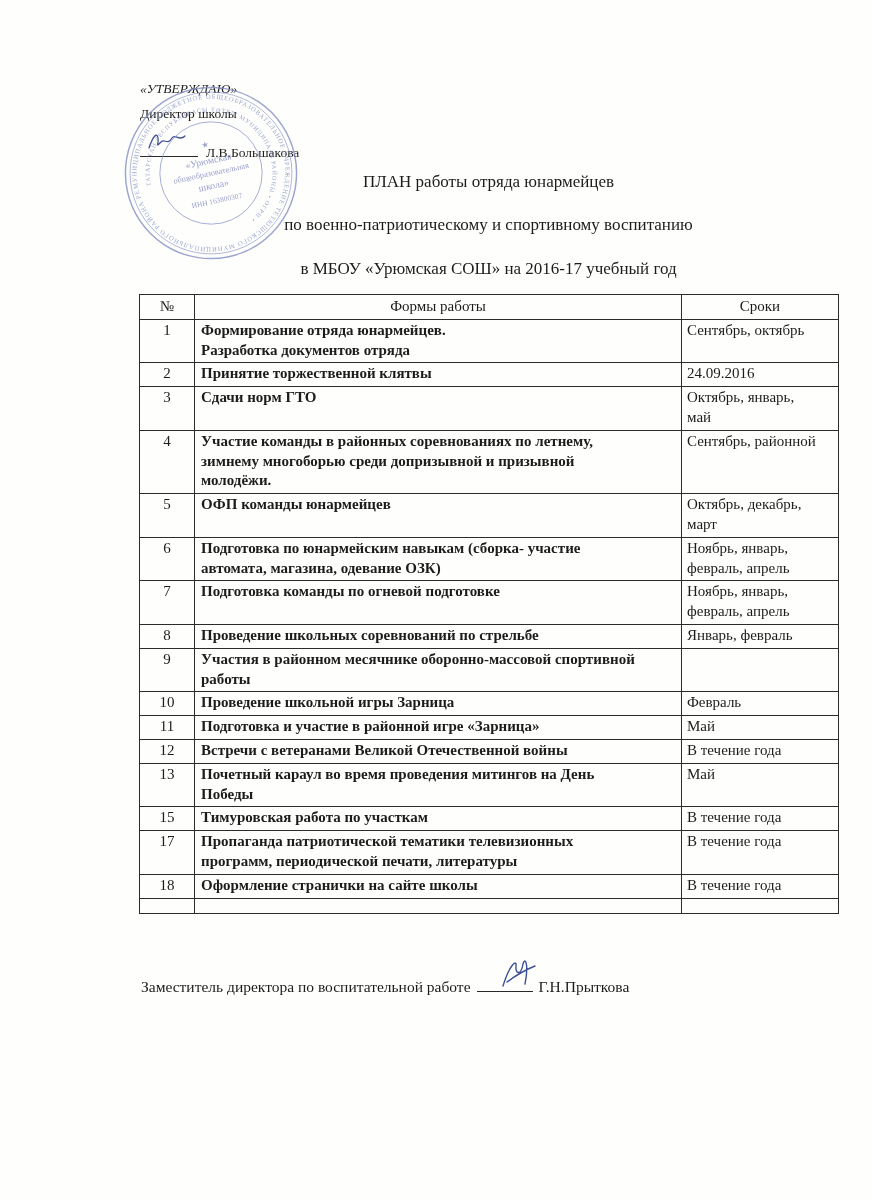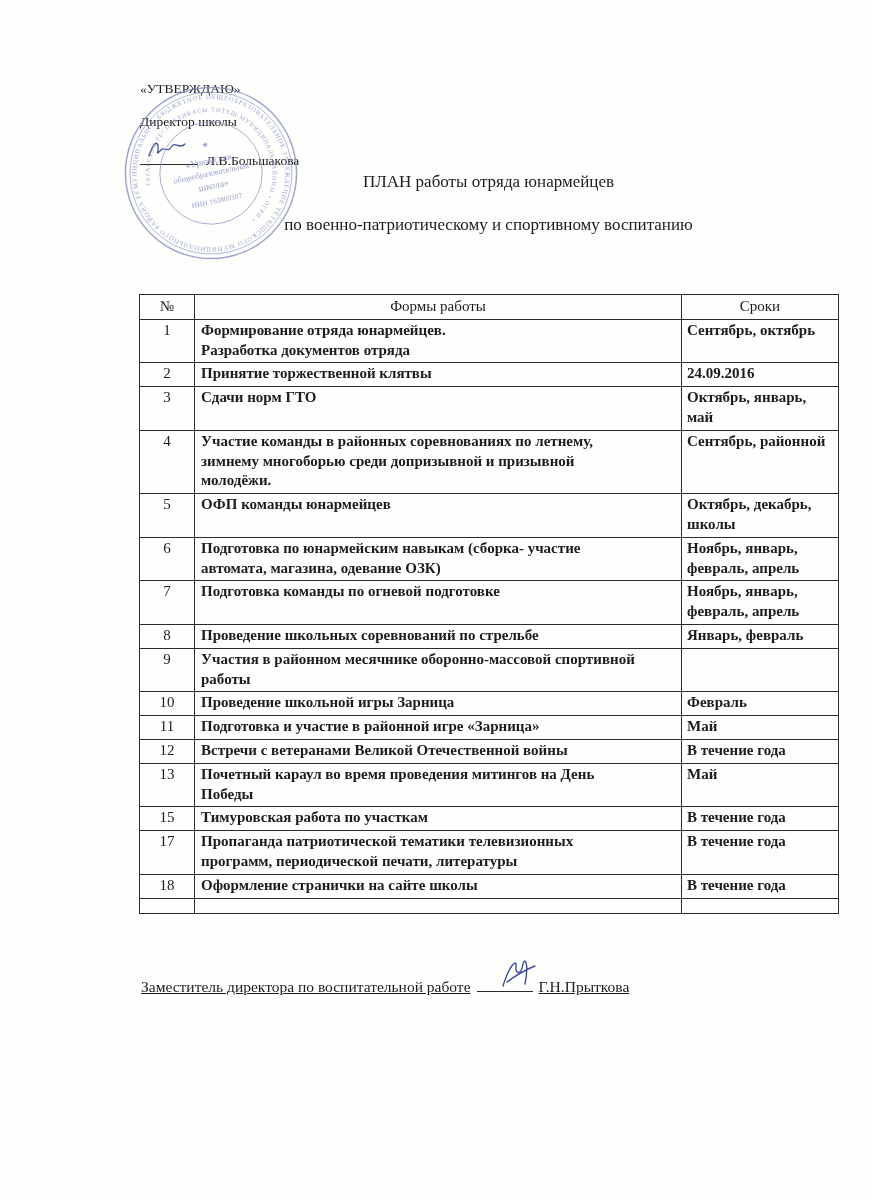--- a/index.html
+++ b/index.html
@@ -7,43 +7,43 @@
   body { font-family: "Liberation Serif", "DejaVu Serif", serif; color: #1c1c1c; }
   .page {
     position: relative;
     width: 872px;
     height: 1200px;
     background: #fefefc;
     overflow: hidden;
   }
   
   .approve-block { position: absolute; left: 140px; top: 80px; width: 260px; font-size: 13.5px; line-height: 1.4; }
-  .approve-label { margin-bottom: 14px; }
+  .approve-label { margin-bottom: 6px; font-style: italic; }
   .director-label { margin-bottom: 20px; }
   .sign-row { position: relative; }
   .blank-line { display: inline-block; width: 58px; border-bottom: 1px solid #2a2a2a; height: 13px; margin-right: 8px; }
   .director-sig { position: absolute; left: 6px; top: -14px; }
   
   .stamp { position: absolute; left: 118px; top: 80px; width: 186px; height: 186px; transform: rotate(-12deg); opacity: 0.8; pointer-events: none; }
   .stamp svg { width: 100%; height: 100%; }
   
   .title-block { position: absolute; left: 140px; top: 172px; width: 697px; text-align: center; font-size: 17px; }
   .title-line { margin-bottom: 23px; line-height: 1.2; }
   
   .plan-table-wrap { position: absolute; left: 139px; top: 294px; width: 699px; }
   table { border-collapse: collapse; width: 699px; table-layout: fixed; }
   th, td { border: 1px solid #2b2b2b; font-size: 15px; line-height: 1.32; vertical-align: top; padding: 1px 6px 2px 6px; font-weight: normal; }
   thead th { text-align: center; padding: 2px 4px; }
   td.num-cell { text-align: center; padding-left: 2px; padding-right: 2px; }
   td.form-cell { white-space: pre-wrap; font-weight: bold; }
-  td.term-cell { white-space: pre-wrap; padding-left: 5px; font-weight: bold; }
+  td.term-cell { white-space: pre-wrap; padding-left: 5px; }
   tbody tr:last-child td { height: 15px; }
   
   .footer-block { position: absolute; left: 141px; top: 978px; font-size: 15.5px; }
-  .footer-inner { position: relative; display: inline-block; text-decoration: underline; }
+  .footer-inner { position: relative; display: inline-block; }
   .footer-blank { display: inline-block; width: 56px; border-bottom: 1px solid #2a2a2a; height: 14px; margin: 0 6px; }
   .footer-sig { position: absolute; left: 356px; top: -24px; }
 </style>
 </head>
 <body>
 
 <div class="page">
 
   <div class="approve-block">
     <div class="approve-label">«УТВЕРЖДАЮ»</div>
@@ -77,20 +77,21 @@
       <text x="100" y="90" text-anchor="middle" font-size="10.5" fill="#8088c2">«Урюмская</text>
       <text x="100" y="103" text-anchor="middle" font-size="9" fill="#8088c2">общеобразовательная</text>
       <text x="100" y="117" text-anchor="middle" font-size="10.5" fill="#8088c2">школа»</text>
       <text x="100" y="133" text-anchor="middle" font-size="8" fill="#8088c2">ИНН 163800307</text>
     </svg>
   </div>
 
   <div class="title-block">
     <div class="title-line">ПЛАН работы отряда юнармейцев</div>
     <div class="title-line">по военно-патриотическому и спортивному воспитанию</div>
+    <div class="title-line">в МБОУ «Урюмская СОШ» на 2016-17 учебный год</div>
   </div>
 
   <div class="plan-table-wrap">
     <table>
       <colgroup>
         <col style="width:55px">
         <col style="width:487px">
         <col style="width:157px">
       </colgroup>
       <thead>
@@ -122,21 +123,21 @@
             <td class="num-cell">4</td>
             <td class="form-cell">Участие команды в районных соревнованиях по летнему,
 зимнему многоборью среди допризывной и призывной
 молодёжи.</td>
             <td class="term-cell">Сентябрь, районной</td>
           </tr>
           <tr>
             <td class="num-cell">5</td>
             <td class="form-cell">ОФП команды юнармейцев</td>
             <td class="term-cell">Октябрь, декабрь,
-школы</td>
+март</td>
           </tr>
           <tr>
             <td class="num-cell">6</td>
             <td class="form-cell">Подготовка по юнармейским навыкам (сборка- участие
 автомата, магазина, одевание ОЗК)</td>
             <td class="term-cell">Ноябрь, январь,
 февраль, апрель</td>
           </tr>
           <tr>
             <td class="num-cell">7</td>

